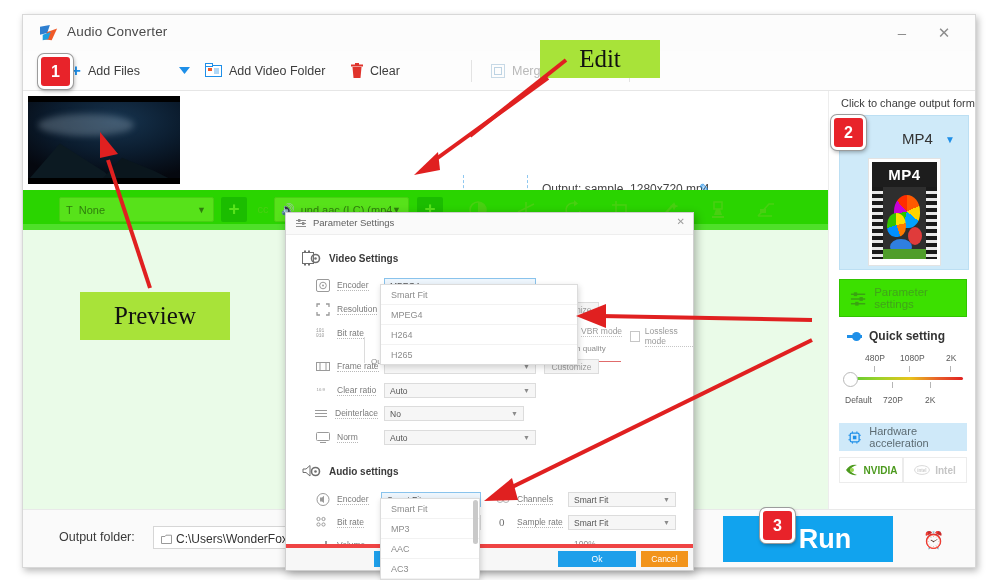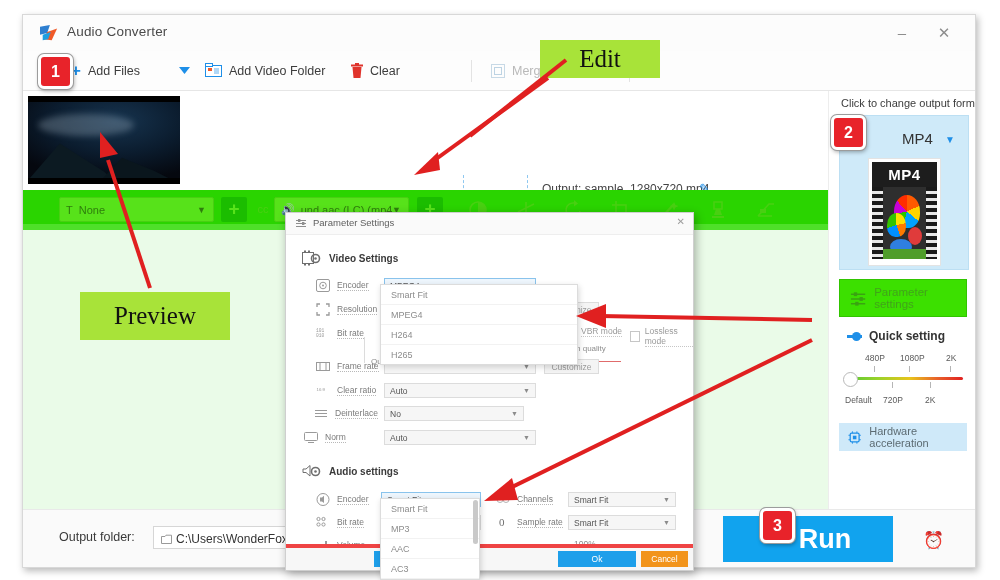--- a/index.html
+++ b/index.html
@@ -411,20 +411,36 @@
 
       <div class="hw-btn">
         <svg width="15" height="15" viewBox="0 0 15 15">
           <rect x="2.5" y="2.5" width="10" height="10" rx="1.5" fill="none" stroke="#1e8fe8" stroke-width="1.4"></rect>
           <rect x="5.5" y="5.5" width="4" height="4" fill="#1e8fe8"></rect>
           <path d="M5 0.5 L5 2.5 M10 0.5 L10 2.5 M5 12.5 L5 14.5 M10 12.5 L10 14.5 M0.5 5 L2.5 5 M0.5 10 L2.5 10 M12.5 5 L14.5 5 M12.5 10 L14.5 10" stroke="#1e8fe8"></path>
         </svg>
         <span>Hardware acceleration</span>
       </div>
 
+      <div class="vendor-row">
+        <div class="vendor v-nv">
+          <svg width="14" height="12" viewBox="0 0 14 12">
+            <path d="M1 6 Q5 0 12 1 Q6 3 5 6 Q6 9 12 11 Q5 12 1 6 Z" fill="#4c9a1e"></path>
+            <circle cx="7" cy="6" r="2" fill="#9bd84f"></circle>
+          </svg>
+          <span>NVIDIA</span>
+        </div>
+        <div class="vendor v-in">
+          <svg width="16" height="10" viewBox="0 0 16 10">
+            <ellipse cx="8" cy="5" rx="7.4" ry="4.4" fill="none" stroke="#d9d9d9"></ellipse>
+            <text x="8" y="7" font-size="4.5" fill="#cccccc" text-anchor="middle" font-family="Liberation Sans, sans-serif">intel</text>
+          </svg>
+          <span>Intel</span>
+        </div>
+      </div>
     </div>
 
     <div class="bottombar">
       <div class="outlabel">Output folder:</div>
       <div class="outfield">
         <svg width="11" height="11" viewBox="0 0 11 11">
           <path d="M0.5 2.5 L4 2.5 L5 1.2 L10.5 1.2 L10.5 9.5 L0.5 9.5 Z" fill="none" stroke="#9a9a9a"></path>
         </svg>
         <span>C:\Users\WonderFox\Downloads</span>
       </div>
@@ -536,21 +552,21 @@
       <svg class="ri" viewBox="0 0 14 13">
         <path d="M1 3.5 L13 3.5 M1 6.5 L13 6.5 M1 9.5 L13 9.5" stroke="#9a9a9a" stroke-width="1.2"></path>
       </svg>
       <span class="rl">Deinterlace</span>
     </div>
     <div class="ctl" style="left:98px;top:193px;width:140px;">
       <span class="cv">No</span>
       <span class="ca">▼</span>
     </div>
 
-    <div class="row" style="left:18px;top:217px;">
+    <div class="row" style="left:30px;top:217px;">
       <svg class="ri" viewBox="0 0 14 13">
         <rect x="0.5" y="1.5" width="13" height="8" rx="1" fill="none" stroke="#9a9a9a"></rect>
         <path d="M4 11.5 L10 11.5" stroke="#9a9a9a"></path>
       </svg>
       <span class="rl">Norm</span>
     </div>
     <div class="ctl" style="left:98px;top:217px;width:152px;">
       <span class="cv">Auto</span>
       <span class="ca">▼</span>
     </div>

